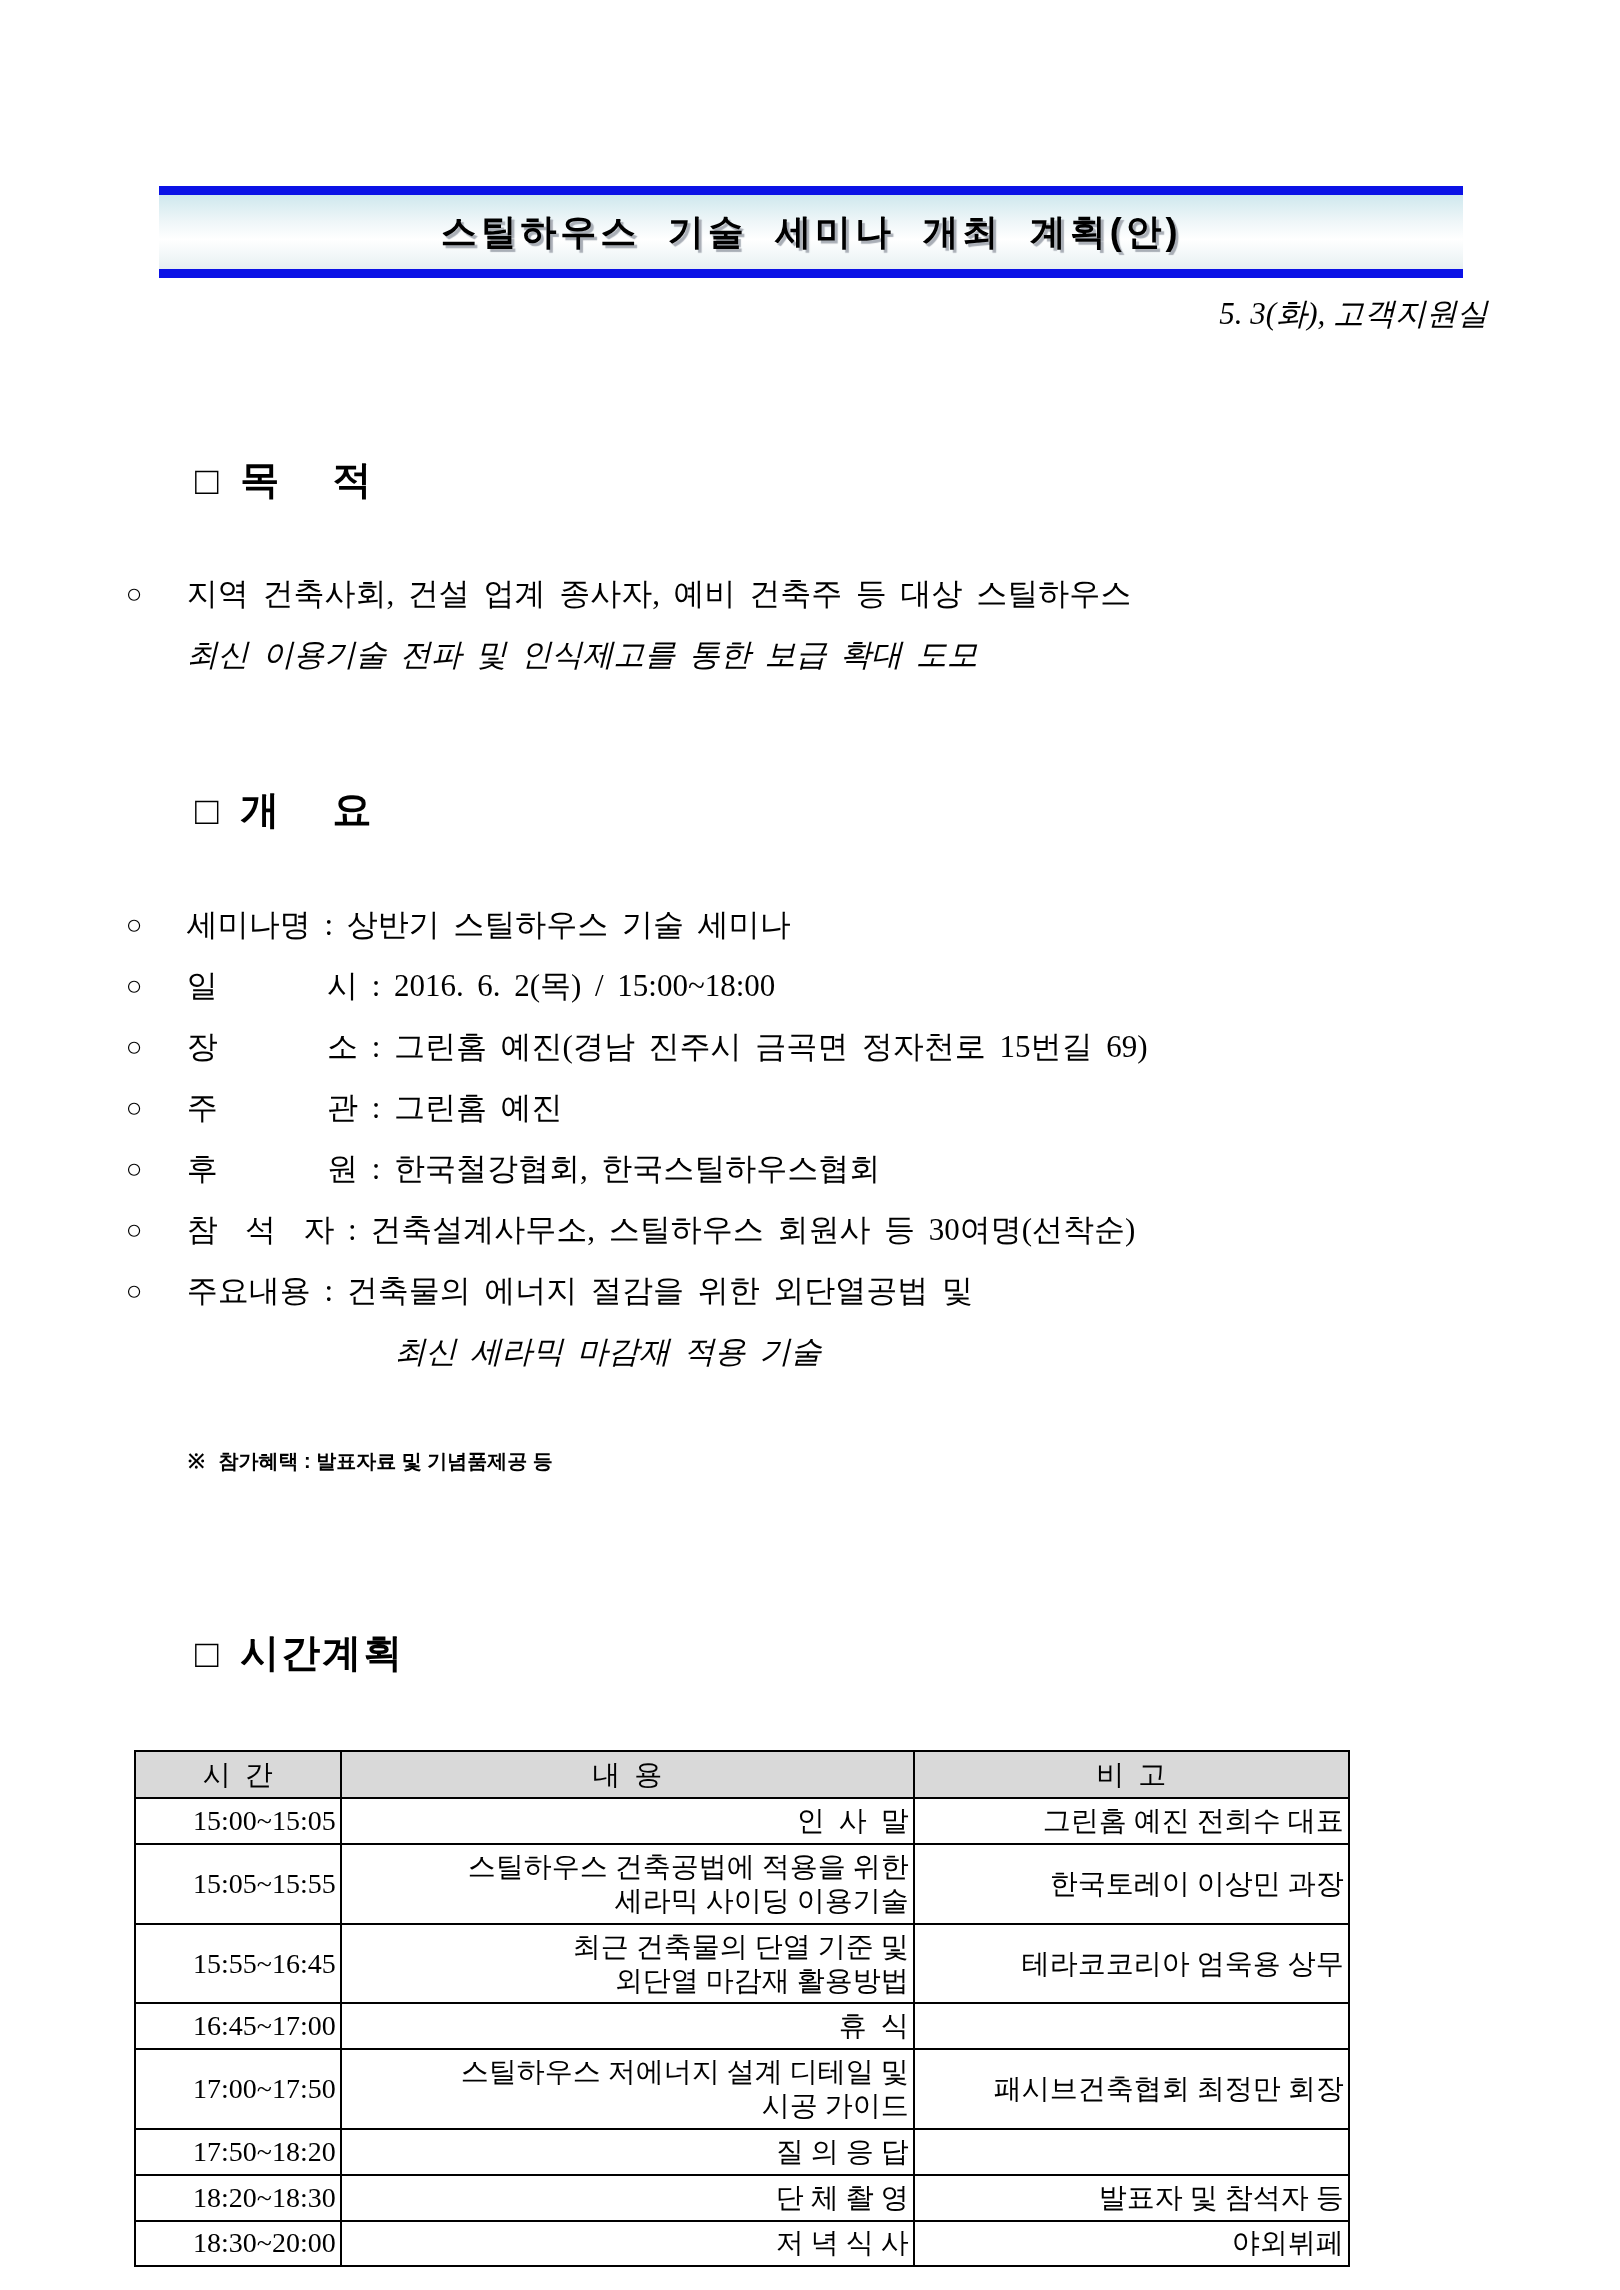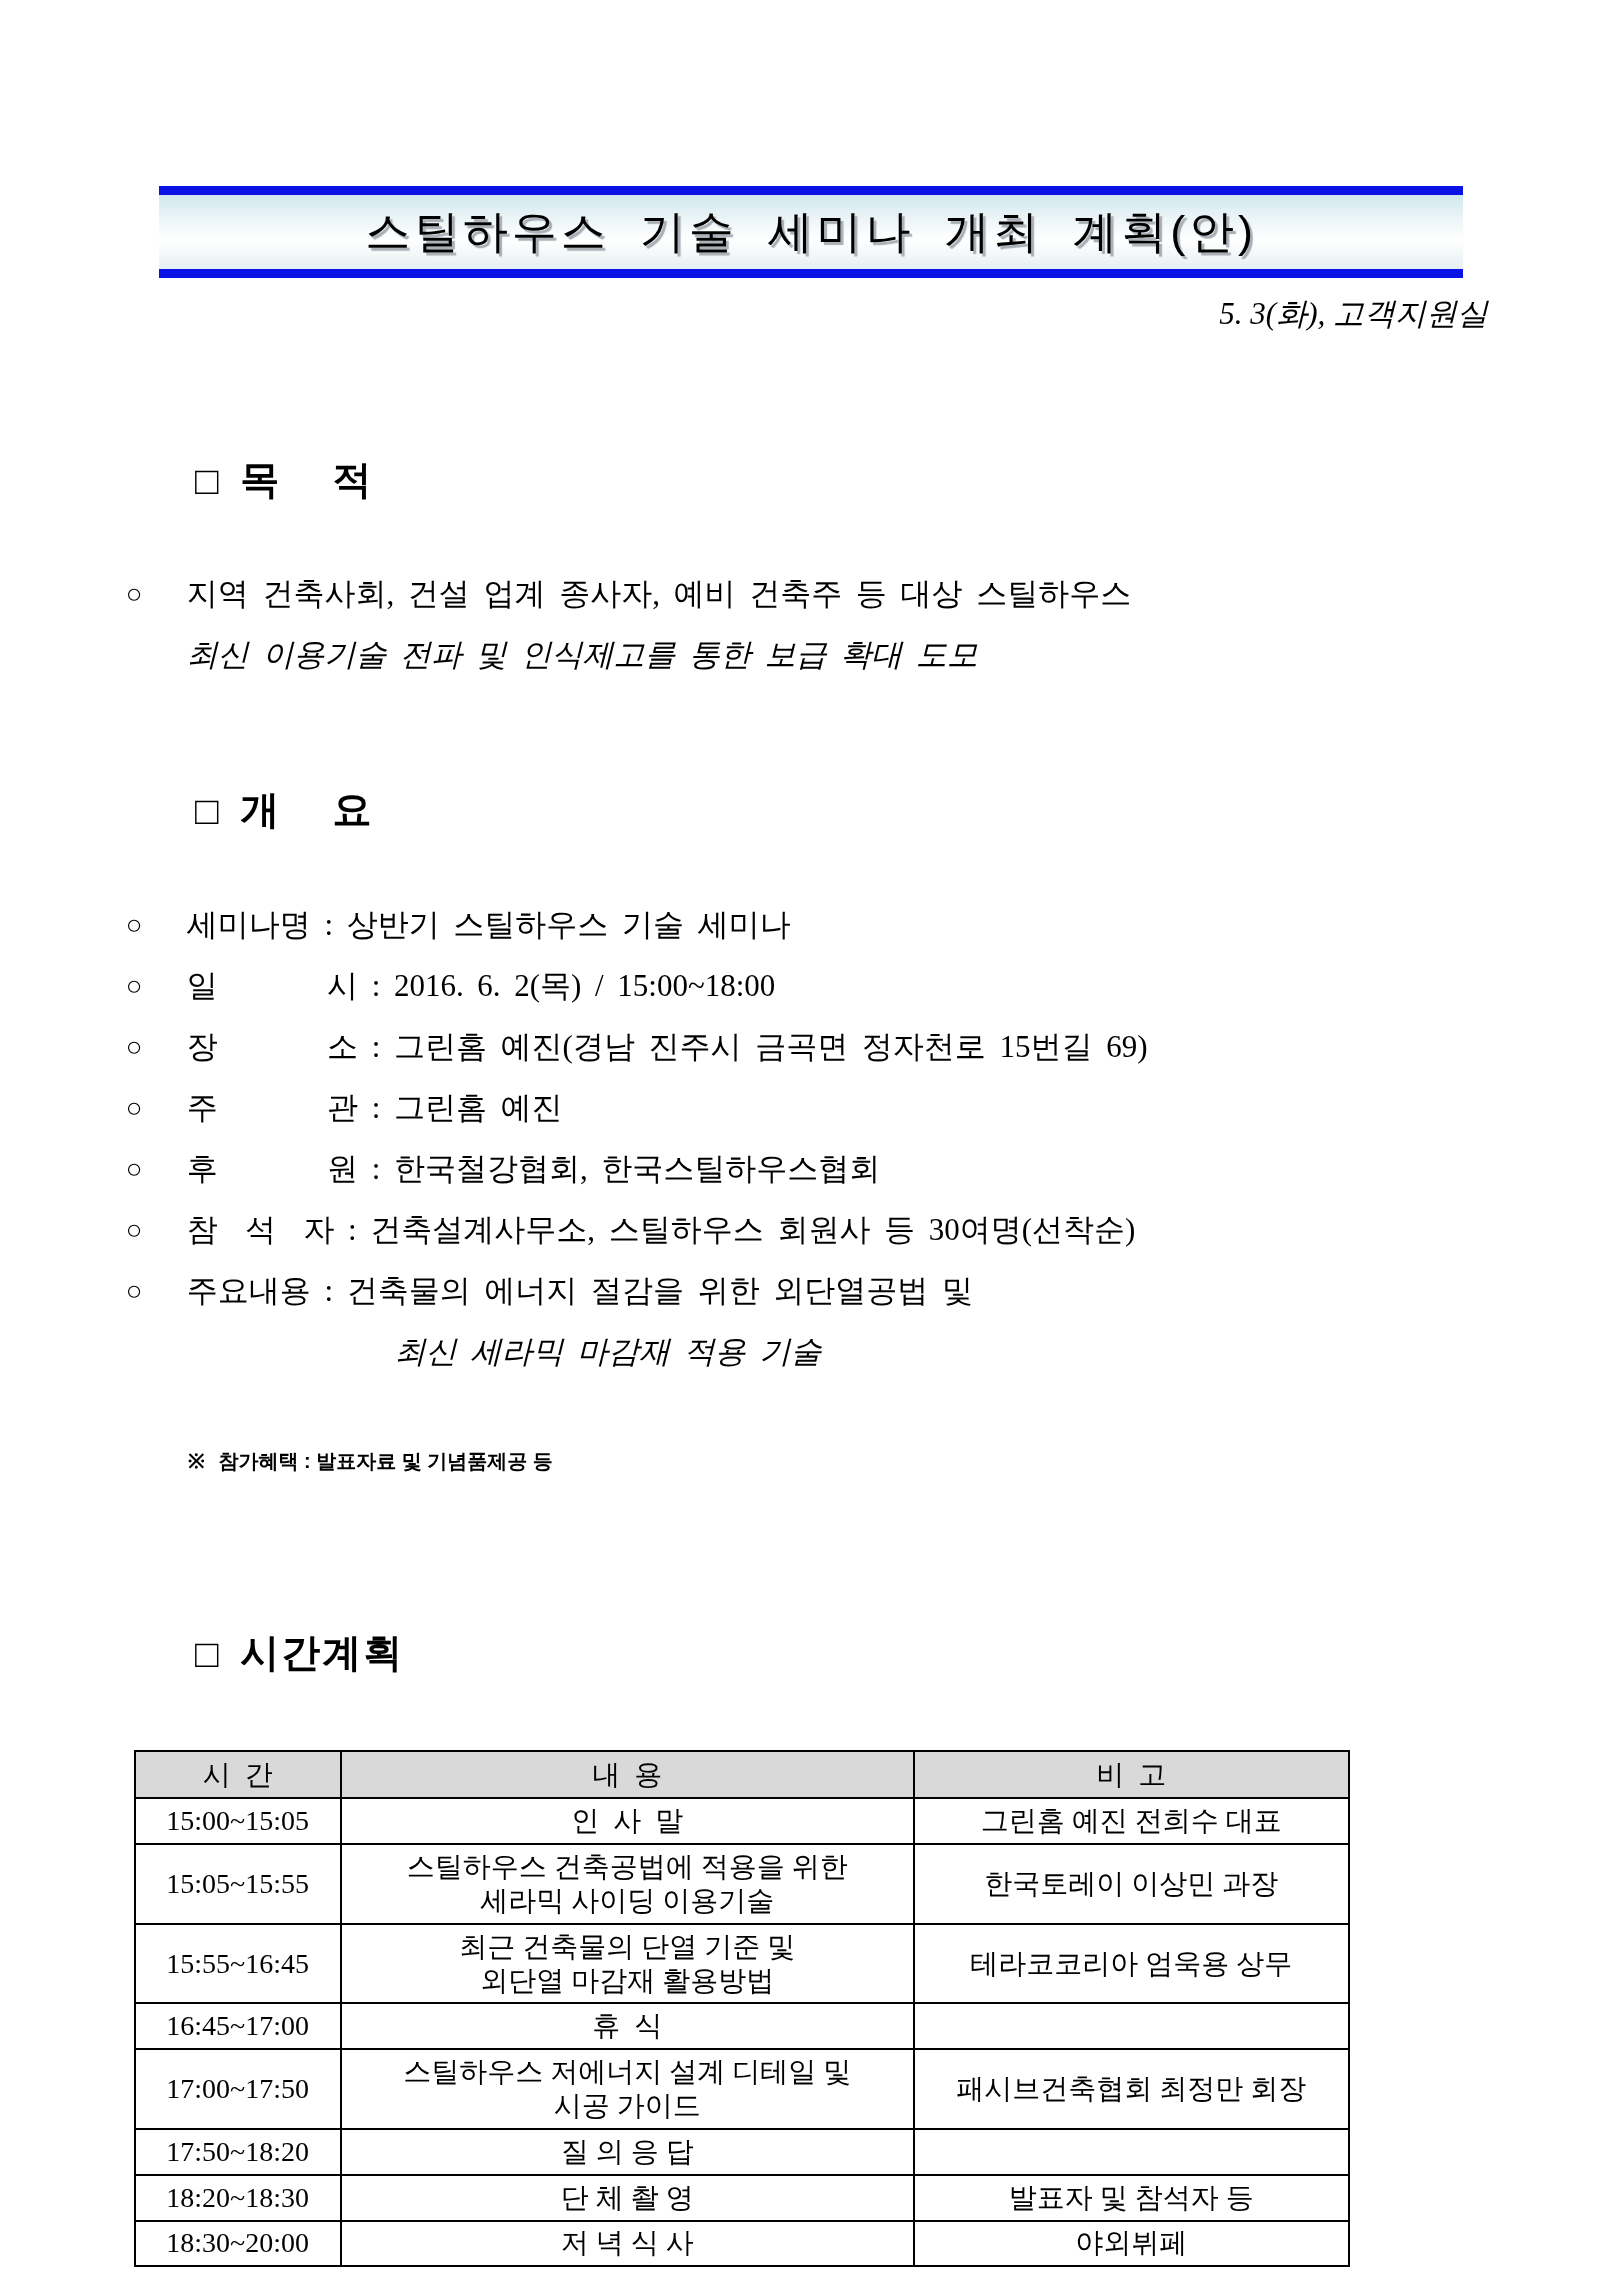--- a/index.html
+++ b/index.html
@@ -26,22 +26,22 @@
     border-top:9.8px solid var(--blue);
     border-bottom:9.8px solid var(--blue);
     background:linear-gradient(180deg,#cfe8ee 0%,#eef6f8 35%,#ffffff 60%,#f0f6f7 85%,#e6eff1 100%);
     height:92px;
     text-align:center;
   }
   .banner-title{
     display:inline-block;
     line-height:73px;
     font-family:"Liberation Sans", sans-serif;
-    font-weight:400;
-    font-size:45px;
+    font-weight:700;
+    font-size:36px;
     letter-spacing:3.9px;
     word-spacing:13.7px;
     color:#000;
     text-shadow:2.9px 2.9px 1px #a9aeb6;
     white-space:pre;
   }
   
   .date-line{
     margin-top:15.7px;
     padding-right:132px;
@@ -124,21 +124,21 @@
   }
   .sched-table th{
     background:var(--hdr-gray);
     font-weight:400;
     line-height:35px;
     white-space:pre;
   }
   .col-time{width:206px;}
   .col-content{width:573px;}
   .col-remark{width:435px;}
-  .cell-line{line-height:34px;white-space:pre;}
+  .cell-line{line-height:34px;white-space:pre;text-align:right;}
 </style>
 </head>
 <body>
 
 <div class="page">
 
   <div class="banner">
     <span class="banner-title">스틸하우스 기술 세미나 개최 계획(안)</span>
   </div>
 

